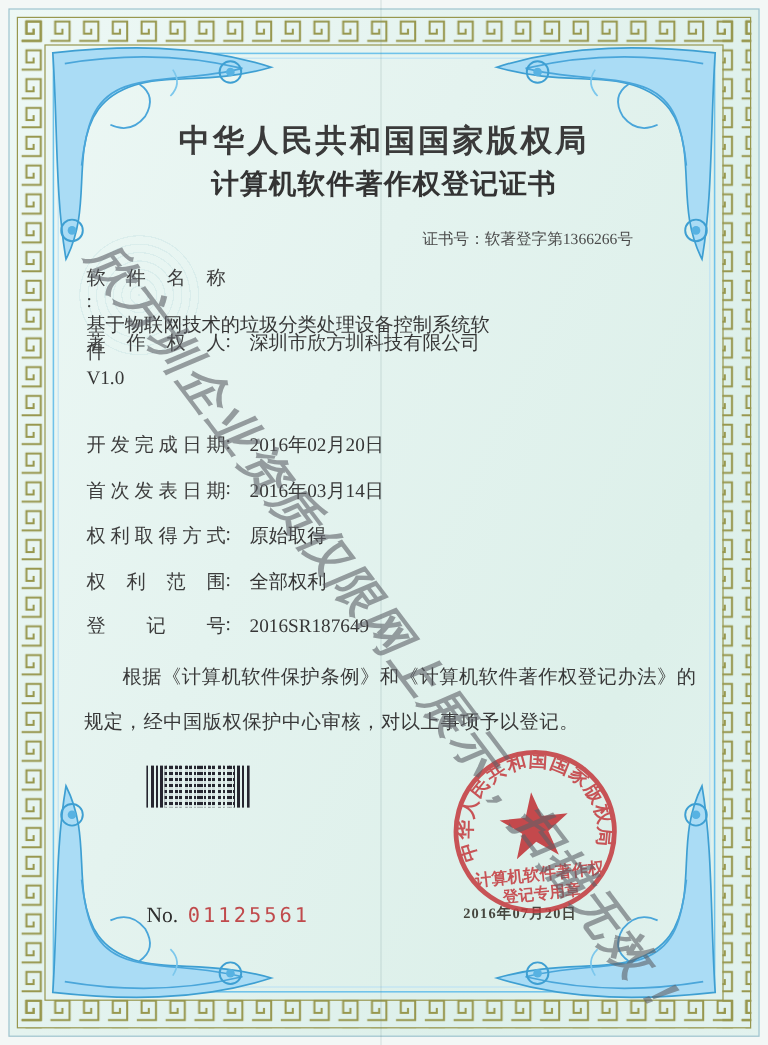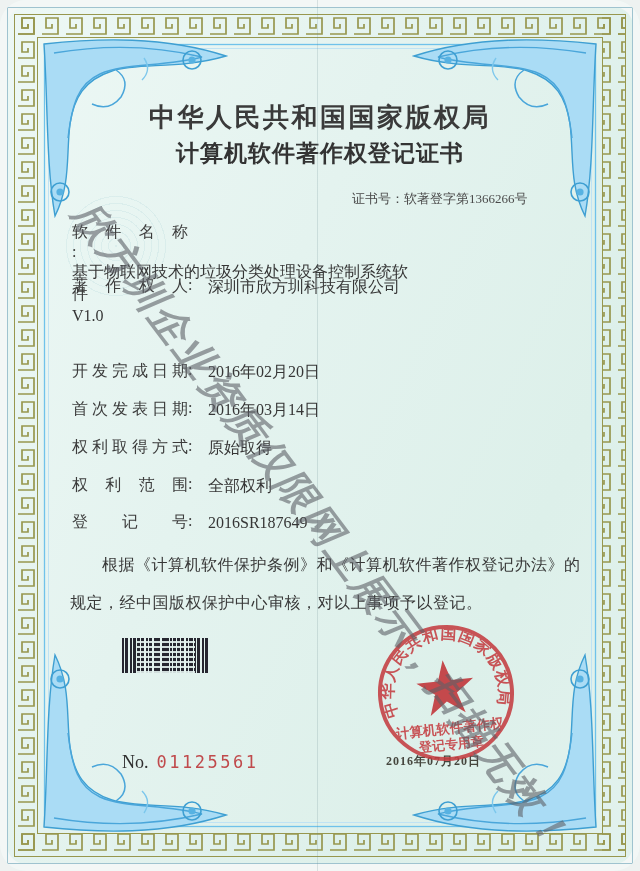--- a/index.html
+++ b/index.html
@@ -2,21 +2,20 @@
 <html><head>
 <meta charset="utf-8">
 <style>
   html,body{margin:0;padding:0;background:#eef2f1;}
   .page{
     position:relative; width:640px; height:871px; overflow:hidden;
     background:linear-gradient(115deg,#edf8f5 0%,#e4f3ef 40%,#ddf0ea 75%,#e2f2ee 100%);
     box-shadow:inset 0 0 0 7px #f3f7f6;
     font-family:"Liberation Serif","DejaVu Serif",serif;
     color:#3b3b3b;
-    border-radius:26px;
   }
   .bg-svg{position:absolute;left:0;top:0;z-index:1;}
   .fold{position:absolute;left:317px;top:0;width:1px;height:100%;background:rgba(100,135,140,.20);z-index:8;}
   .emblem{position:absolute;left:64px;top:192px;width:104px;height:108px;border-radius:50%;
     background:repeating-radial-gradient(circle at 50% 50%, rgba(150,198,205,.30) 0 1px, transparent 1px 7px);
     opacity:.55;z-index:2;}
   .authority{position:absolute;left:0;top:100px;width:100%;text-align:center;
     font-size:26px;font-weight:700;letter-spacing:2.5px;color:#3a3a3a;z-index:3;}
   .cert-title{position:absolute;left:0;top:138px;width:100%;text-align:center;
     font-size:23px;font-weight:700;letter-spacing:1px;color:#333;z-index:3;}

